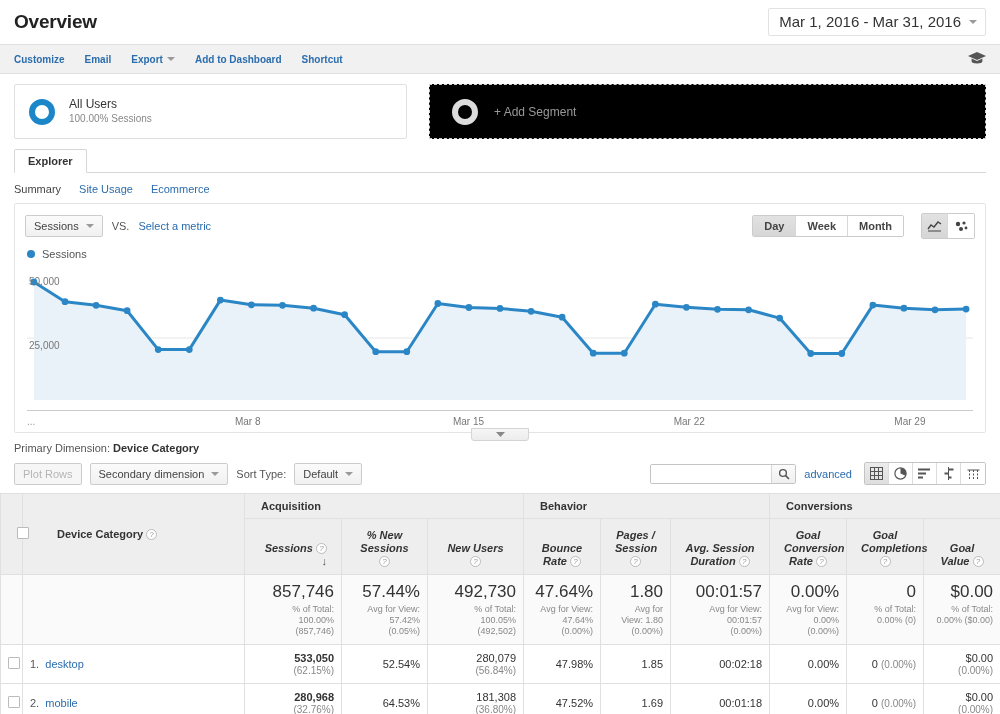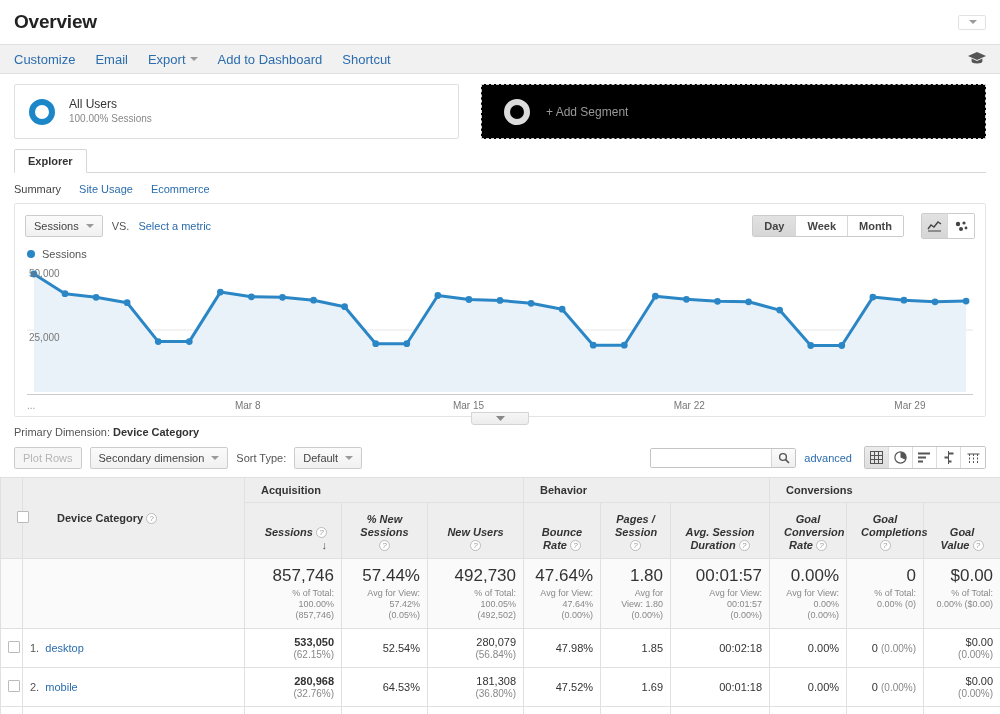--- a/index.html
+++ b/index.html
@@ -18,28 +18,28 @@
   .page-title{ font-size:19px; color:#222; font-weight:bold; letter-spacing:-.2px; }
   .daterange{ display:flex; align-items:center; gap:8px; border:1px solid #e2e2e2; border-radius:2px;
               background:#fff; padding:4px 8px 5px 10px; cursor:pointer; }
   .daterange .dr-text{ font-size:15px; color:#333; }
   .caret{ width:0;height:0;border-left:4px solid transparent;border-right:4px solid transparent;
           border-top:4px solid #9a9a9a; display:inline-block; }
 
   
   .actionbar{ height:30px; background:#f1f1f1; border-top:1px solid #e0e0e0; border-bottom:1px solid #e0e0e0;
               display:flex; align-items:center; padding:0 14px; gap:20px; }
-  .actionbar a{ color:#2b6dad; text-decoration:none; font-size:13px; cursor:pointer; }
+  .actionbar a{ color:#2b6dad; text-decoration:none; font-size:10px; cursor:pointer;font-weight:bold; }
   .actionbar .menu-link{ display:flex; align-items:center; gap:4px; }
   .actionbar .spacer{ flex:1; }
   .cap-icon{ color:#555; }
 
   
   .segbar{ display:flex; gap:0; padding:10px 14px 0 14px; align-items:stretch; }
-  .segment{ width:445px; height:55px; border:1px solid #e0e0e0; border-radius:2px; background:#fff;
+  .segment{ width:393px; height:55px; border:1px solid #e0e0e0; border-radius:2px; background:#fff;
             display:flex; align-items:center; padding:0 14px; gap:14px; cursor:pointer; }
   .seg-add{ flex:1; margin-left:22px; border:1px dashed #d2d2d2; background:#000000;
             display:flex; align-items:center; padding:0 22px; gap:16px; cursor:pointer; }
   .donut{ width:26px;height:26px;border-radius:50%; border:6px solid #1b87c9; }
   .donut.grey{ border-color:#dcdcdc; }
   .seg-name{ font-size:12px; color:#333; line-height:15px; }
   .seg-sub{ font-size:10px; color:#888; line-height:14px; }
   .seg-add-label{ font-size:12px; color:#999; }
 
   
@@ -67,21 +67,21 @@
   .charttypes{ display:flex; border:1px solid #ccc; border-radius:2px; margin-left:8px; overflow:hidden; }
   .charttypes div{ width:26px;height:24px; display:flex;align-items:center;justify-content:center;
                    background:#fff; border-right:1px solid #d8d8d8; cursor:pointer; }
   .charttypes div:last-child{ border-right:none; }
   .charttypes div.active{ background:linear-gradient(#e2e2e2,#d6d6d6); }
 
   .legendrow{ padding:0 10px 4px 12px; display:flex; align-items:center; gap:7px; }
   .legend-dot{ width:8px;height:8px;border-radius:50%; background:#2b86c6; }
   .legend-label{ font-size:11px; color:#555; }
 
-  .plotwrap{ position:relative; height:130px; margin:0 12px; }
+  .plotwrap{ position:relative; height:130px; margin:8px 12px; }
   .axis-label{ position:absolute; font-size:10px; color:#777; left:2px; }
   .xaxis{ position:relative; height:22px; margin:0 12px; border-top:1px solid #ccc; }
   .xtick{ position:absolute; top:5px; font-size:10px; color:#777; transform:translateX(-50%); }
   .xtick.dots{ transform:none; left:0; color:#999; }
   .chart-handle{ position:absolute; left:50%; transform:translateX(-50%); bottom:-9px;
                  width:58px;height:13px; background:linear-gradient(#f6f6f6,#ececec);
                  border:1px solid #d4d4d4; border-radius:0 0 3px 3px;
                  display:flex;align-items:center;justify-content:center; cursor:pointer; }
 
   
@@ -126,20 +126,21 @@
   .idx{ color:#555; }
   .devlink{ color:#2b6dad; text-decoration:none; cursor:pointer; }
   .cellpad-left{ text-align:left; }
 </style>
 </head>
 <body>
 
 <div class="titlebar">
   <div class="page-title">Overview</div>
   <div class="daterange">
+    <span class="dr-text">Mar 1, 2016 - Mar 31, 2016</span>
     <span class="caret"></span>
   </div>
 </div>
 
 <div class="actionbar">
   <a>Customize</a>
   <a>Email</a>
   <a class="menu-link">
     <span>Export</span>
     <span class="caret"></span>

